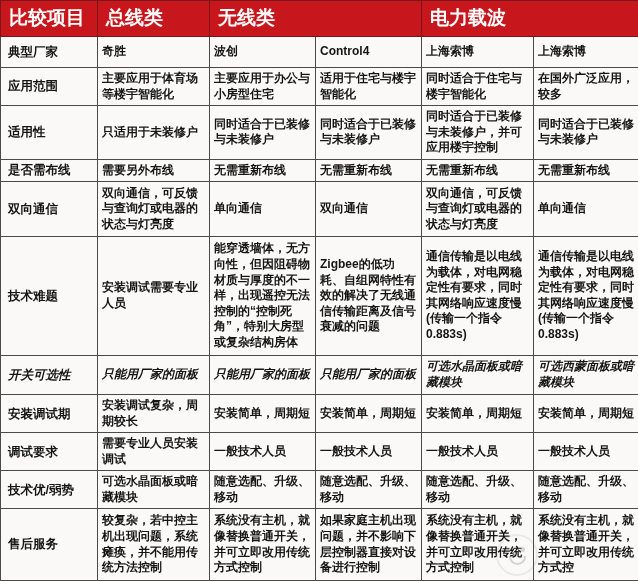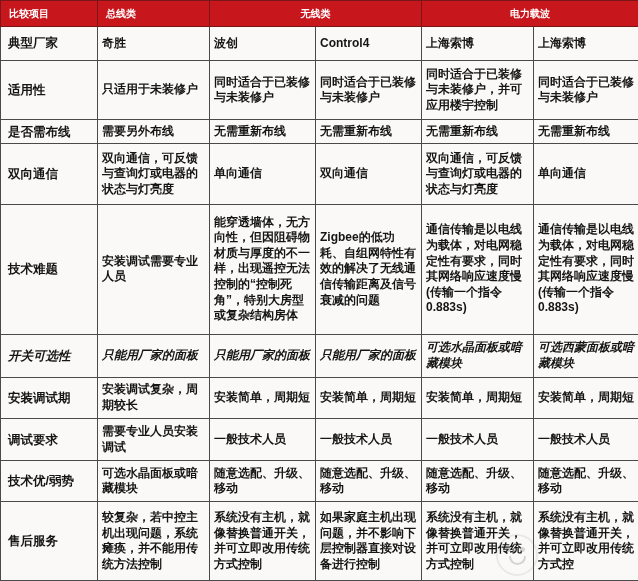--- a/index.html
+++ b/index.html
@@ -31,26 +31,26 @@
     font-size:12px;
     line-height:1.3;
     text-align:left;
     vertical-align:middle;
     background:var(--cell-bg);
     overflow:hidden;
   }
   .cmp thead th{
     background:var(--header-bg);
     color:var(--header-text);
-    font-size:10px;
-    height:26px;
+    font-size:19px;
+    height:36px;
     padding:2px 8px;
     border-color:#7a1518;
   }
-  .cmp thead th.center{text-align:center;}
+  .cmp thead th.center{text-align:left;}
   .cmp tbody th{
     font-size:12.5px;
     padding-left:7px;
   }
   .watermark{
     position:absolute;
     left:496px;top:534px;
     width:38px;height:38px;
     border:2px solid rgba(120,120,120,.45);
     border-radius:50%;
@@ -94,20 +94,28 @@
       </tr>
     </thead>
     <tbody id="table-body">
         <tr style="height: 30px; margin-top: 35px;">
           <th>典型厂家</th>
           <td>奇胜</td>
           <td>波创</td>
           <td>Control4</td>
           <td>上海索博</td>
           <td>上海索博</td>
+        </tr>
+        <tr style="height: 35px;">
+          <th>应用范围</th>
+          <td>主要应用于体育场等楼宇智能化</td>
+          <td>主要应用于办公与小房型住宅</td>
+          <td>适用于住宅与楼宇智能化</td>
+          <td>同时适合于住宅与楼宇智能化</td>
+          <td>在国外广泛应用，较多</td>
         </tr>
         <tr style="height: 50px;">
           <th>适用性</th>
           <td>只适用于未装修户</td>
           <td>同时适合于已装修与未装修户</td>
           <td>同时适合于已装修与未装修户</td>
           <td>同时适合于已装修与未装修户，并可应用楼宇控制</td>
           <td>同时适合于已装修与未装修户</td>
         </tr>
         <tr style="height: 21px;">

